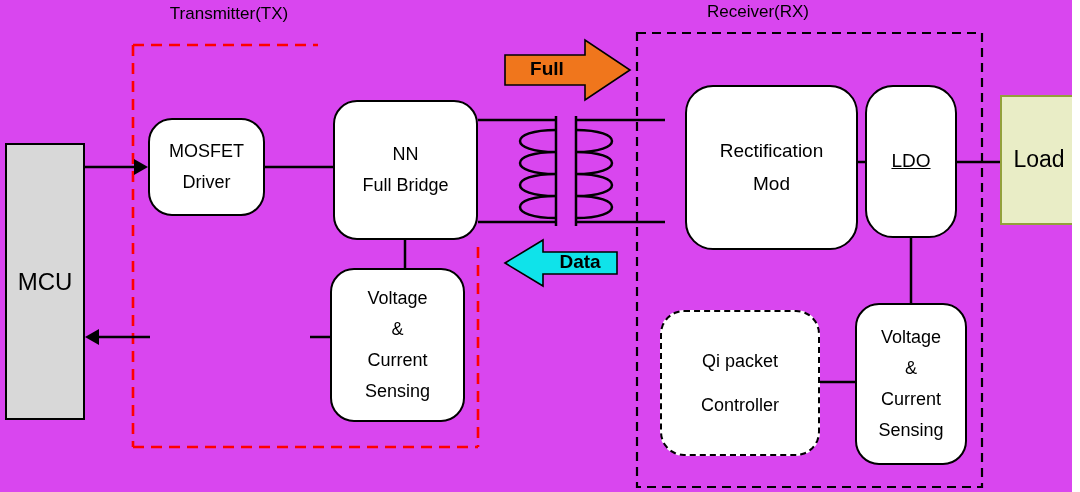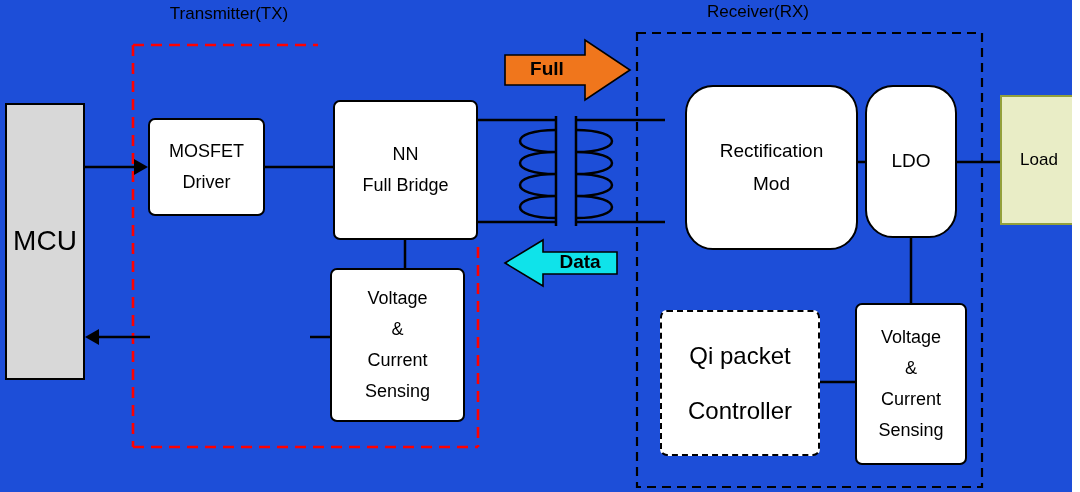--- a/index.html
+++ b/index.html
@@ -1,42 +1,42 @@
 <!DOCTYPE html>
 <html><head>
 <meta charset="utf-8">
 <style>
   html,body { margin:0; padding:0; }
   #stage {
     position:relative;
     width:1072px; height:492px;
-    background:#1d4ed8;
+    background:#d946ef;
     font-family:"Liberation Sans", sans-serif;
     color:#000;
     overflow:hidden;
   }
   #wires { position:absolute; left:0; top:0; width:1080px; height:492px; }
   .block {
     position:absolute;
     background:#ffffff;
     border:2px solid #000;
-    border-radius:7px;
+    border-radius:24px;
     display:flex;
     flex-direction:column;
     align-items:center;
     justify-content:center;
     text-align:center;
     font-size:18px;
     line-height:1.72;
     box-sizing:border-box;
   }
   .square { border-radius:0; }
-  .mcu   { background:#d8d8d8; font-size:28px; }
-  .load  { background:#e9edc6; border:2px solid #93a03c; font-size:17px;align-items:center; }
-  .qi    { border:2px dashed #000; font-size:24px; line-height:1.8;gap:12px; }
+  .mcu   { background:#d8d8d8; font-size:24px;margin-top:40px; }
+  .load  { background:#e9edc6; border:2px solid #93a03c; font-size:23px;align-items:center; }
+  .qi    { border:2px dashed #000; font-size:18px; line-height:1.8;gap:12px; }
   .big   { font-size:19px; }
   .diagram-title {
     position:absolute;
     font-size:17px;
     text-align:center;
   }
   .arrow-label {
     position:absolute;
     font-size:19px;
     font-weight:600;
@@ -116,21 +116,21 @@
     <div>Current</div>
     <div>Sensing</div>
   </div>
 
 
   <div class="block big" style="left:665px; top:85px; width:173px; height:165px; border-radius:28px;margin-left:20px;">
     <div>Rectification</div>
     <div>Mod</div>
   </div>
 
-  <div class="block big" style="left:865px; top:85px; width:92px; height:153px; border-radius:28px;">
+  <div class="block big" style="left:865px; top:85px; width:92px; height:153px; border-radius:28px;text-decoration:underline;">
     <div>LDO</div>
   </div>
 
   <div class="block" style="left:855px; top:303px; width:112px; height:162px;">
     <div>Voltage</div>
     <div>&amp;</div>
     <div>Current</div>
     <div>Sensing</div>
   </div>
 

